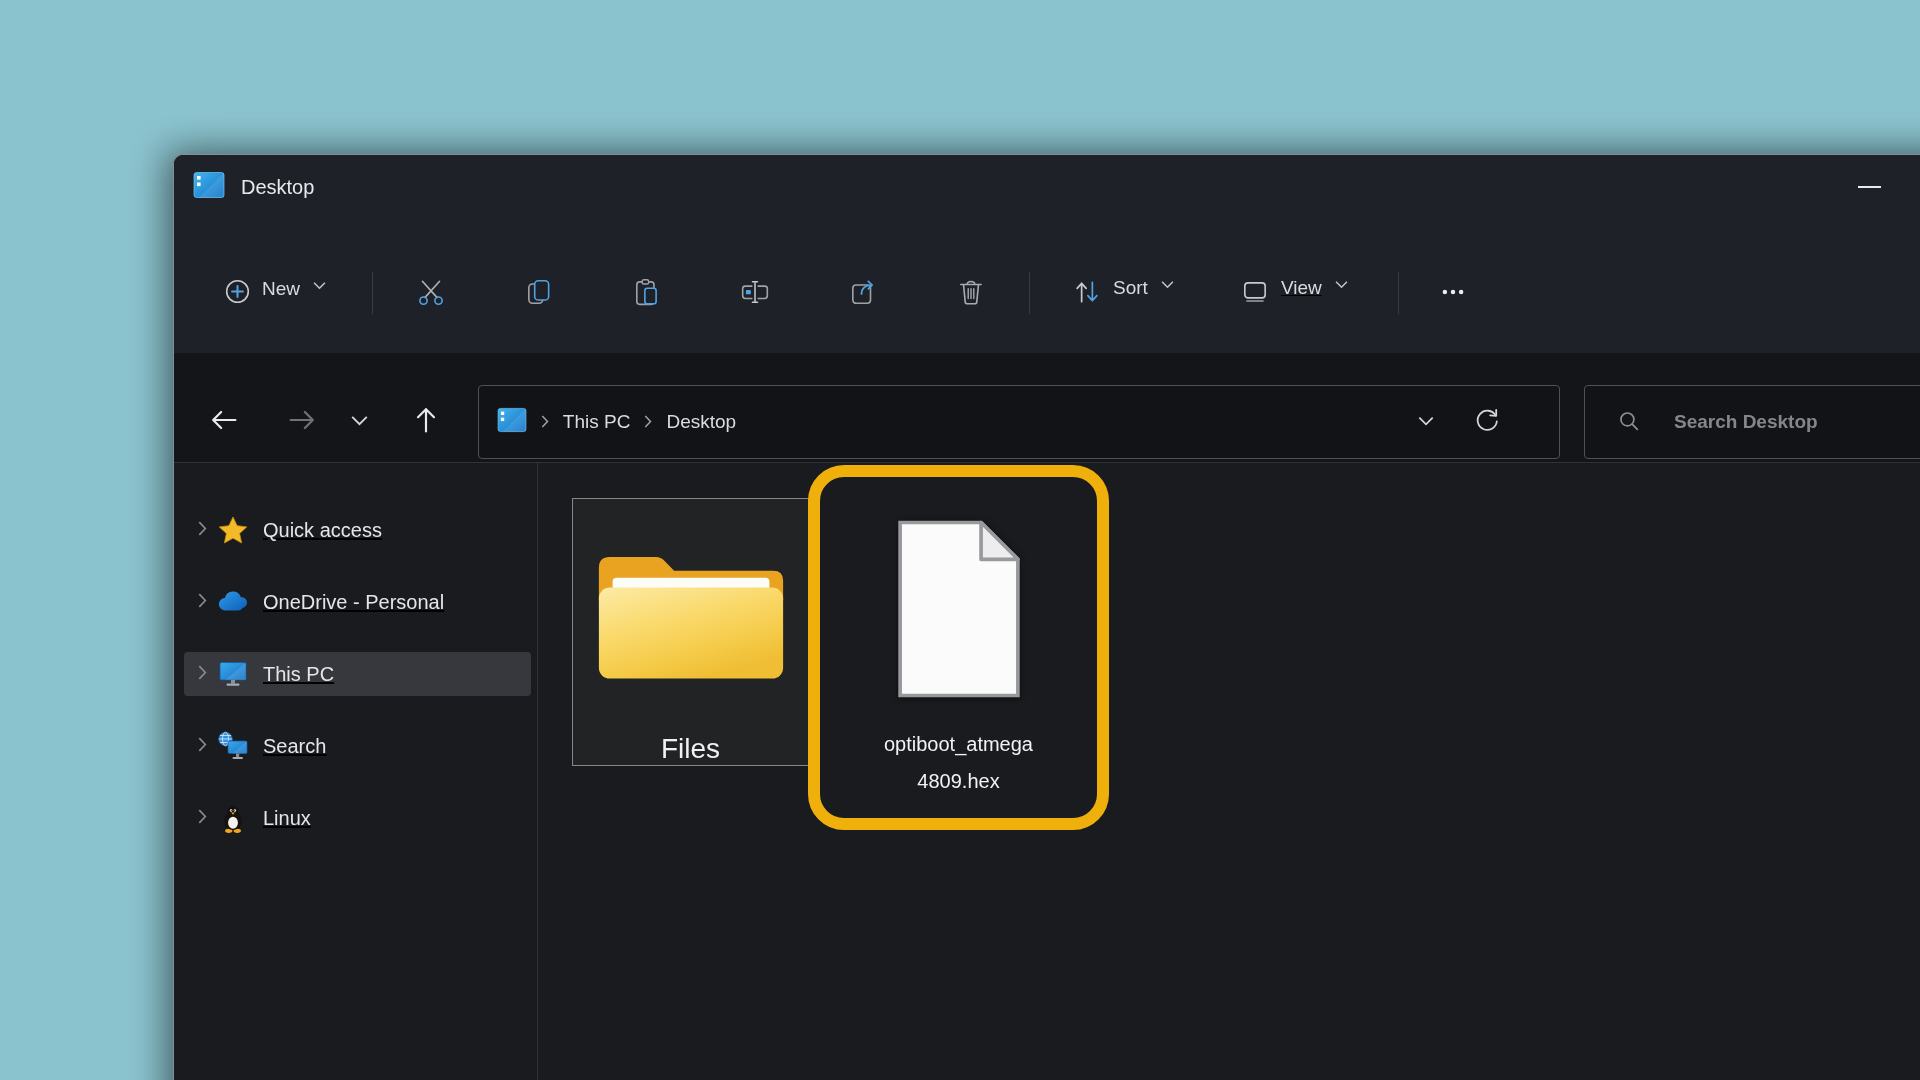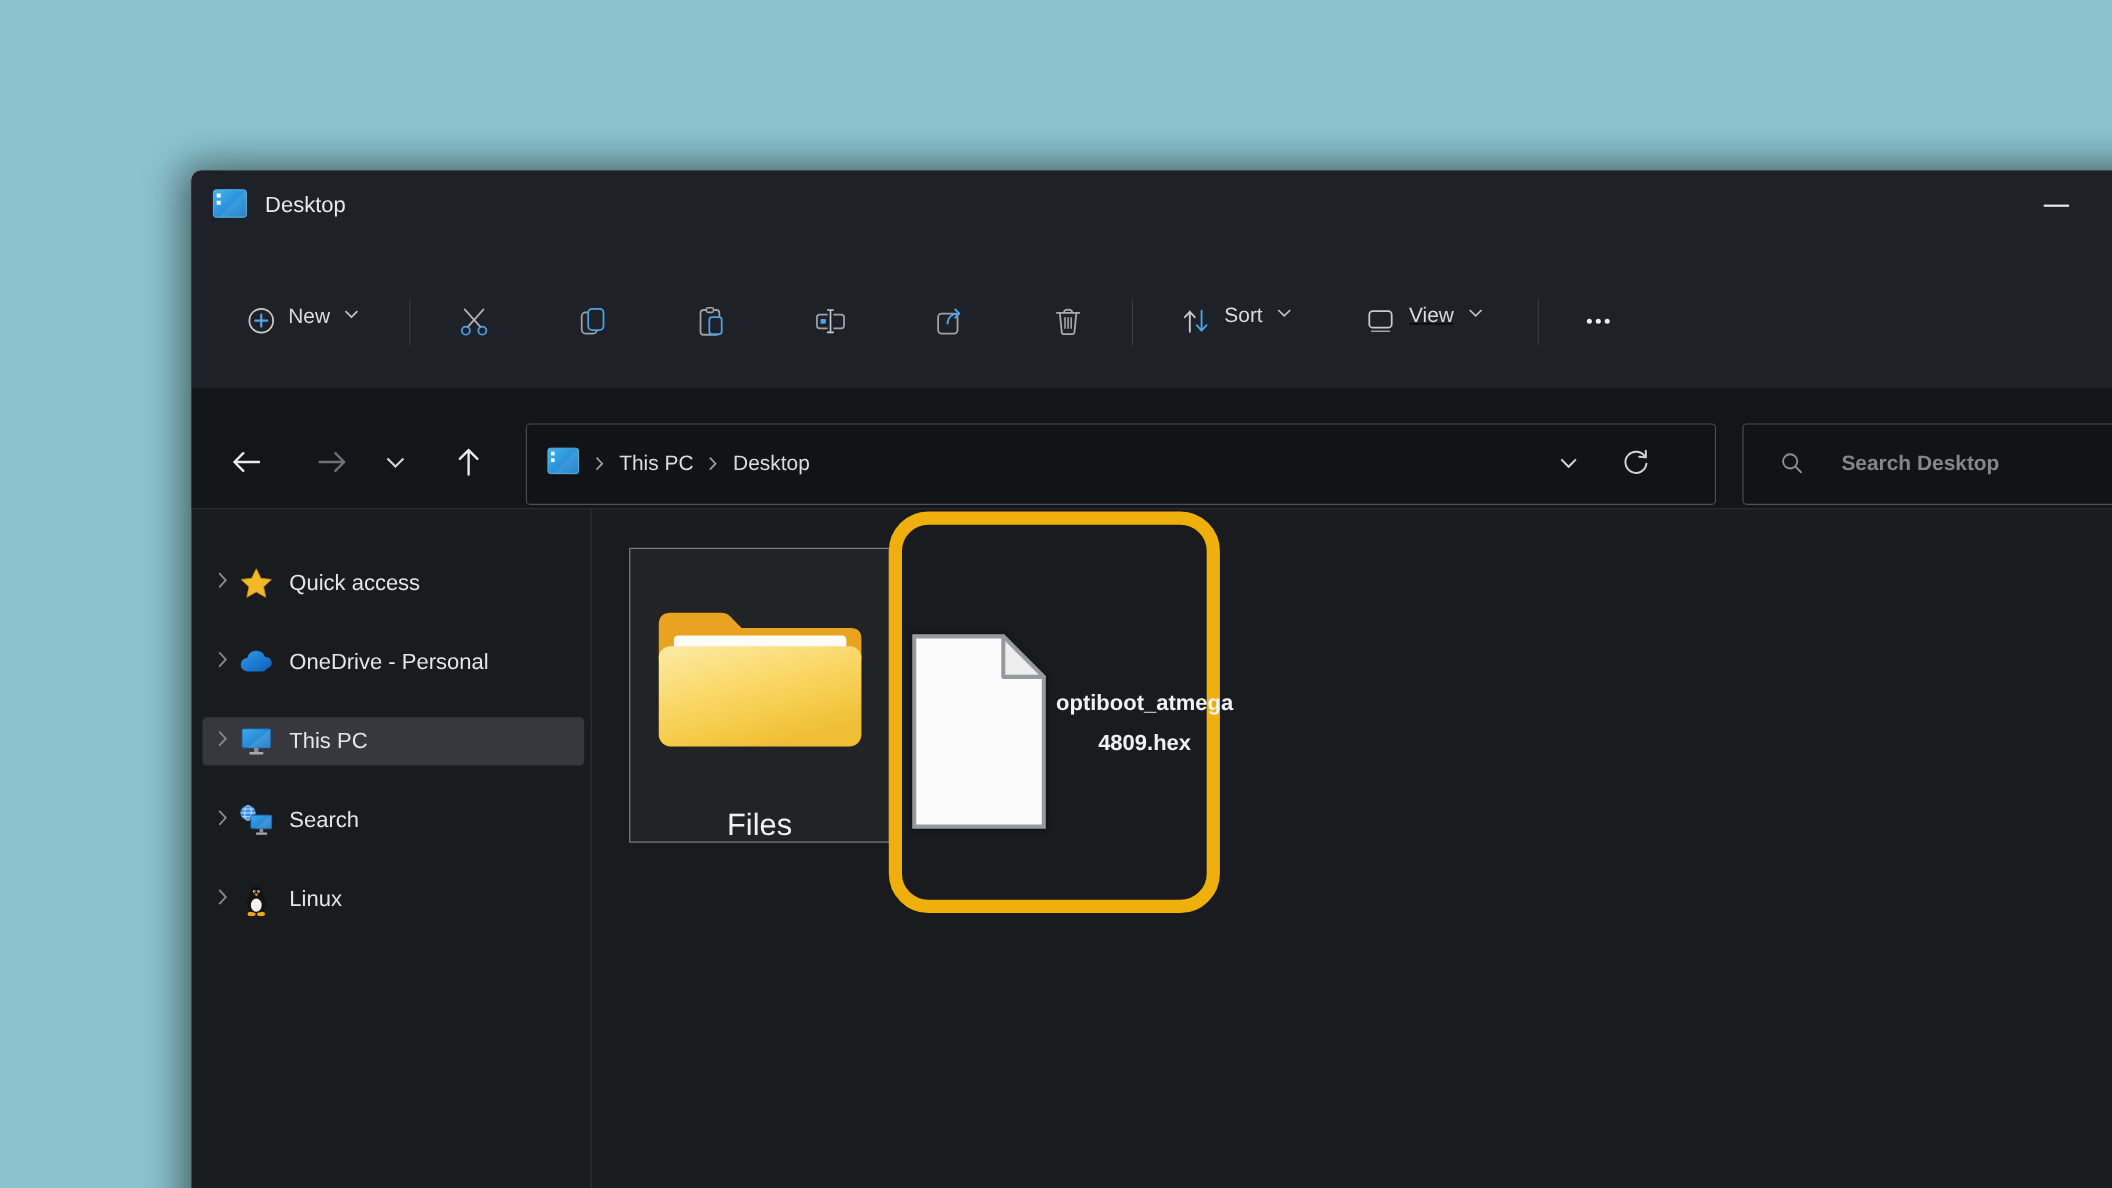--- a/index.html
+++ b/index.html
@@ -34,35 +34,35 @@
   .addressbox,.searchbox{height:74px;background:#121316;border:1px solid #4E5157;border-radius:4px;display:flex;align-items:center;box-sizing:border-box;}
   .addressbox{width:1191px;margin-left:30px;padding:0 50px 0 18px;}
   .searchbox{width:400px;margin-left:24px;flex:none;}
   .crumb-text{color:#DADCDF;font-size:19px;white-space:nowrap;cursor:pointer;}
   .crumb-sep{margin:0 14px;display:flex;align-items:center;}
   .addr-right{margin-left:auto;display:flex;align-items:center;}
   .search-ph{color:#83878C;font-size:19px;margin-left:32px;white-space:nowrap;font-weight:bold;}
   
   .content{display:flex;height:786px;}
   .sidebar{width:364px;box-sizing:border-box;border-right:1px solid #2E3033;padding-top:45px;flex:none;}
-  .side-item{display:flex;align-items:center;height:44px;width:347px;margin:0 0 28px 10px;padding-left:14px;box-sizing:border-box;border-radius:4px;cursor:pointer;}
+  .side-item{display:flex;align-items:center;height:44px;width:347px;margin:0 0 28px 10px;padding-left:14px;box-sizing:border-box;border-radius:4px;cursor:pointer;text-decoration:underline;}
   .side-item.selected{background:#36383D;}
   .side-item .sicon{width:32px;display:flex;justify-content:center;margin-left:10px;}
   .side-item .slabel{color:#E4E6E8;font-size:20px;margin-left:14px;white-space:nowrap;}
   .main{position:relative;flex:1;}
   .tile-folder{
     position:absolute;left:34px;top:35px;width:237px;height:268px;box-sizing:border-box;
     border:1px solid #85878B;background:rgba(255,255,255,.035);
     display:flex;flex-direction:column;align-items:center;cursor:pointer;
   }
   .tile-folder .flabel{color:#EFF1F3;font-size:28px;margin-top:40px;}
   .ring{
     position:absolute;left:270px;top:2px;width:301px;height:365px;box-sizing:border-box;
     border:12px solid #F0B00C;border-radius:36px;
-    display:flex;flex-direction:row;align-items:center;cursor:pointer;font-weight:bold;
+    display:flex;flex-direction:column;align-items:center;cursor:pointer;
   }
   .ring .doc{margin-top:40px;filter:drop-shadow(0 1px 3px rgba(0,0,0,.55));}
   .ring .fname{color:#F0F2F4;font-size:20px;line-height:37px;text-align:center;margin-top:21px;}
 </style>
 </head>
 <body>
 
 <div class="window">
 
   <div class="titlebar">

